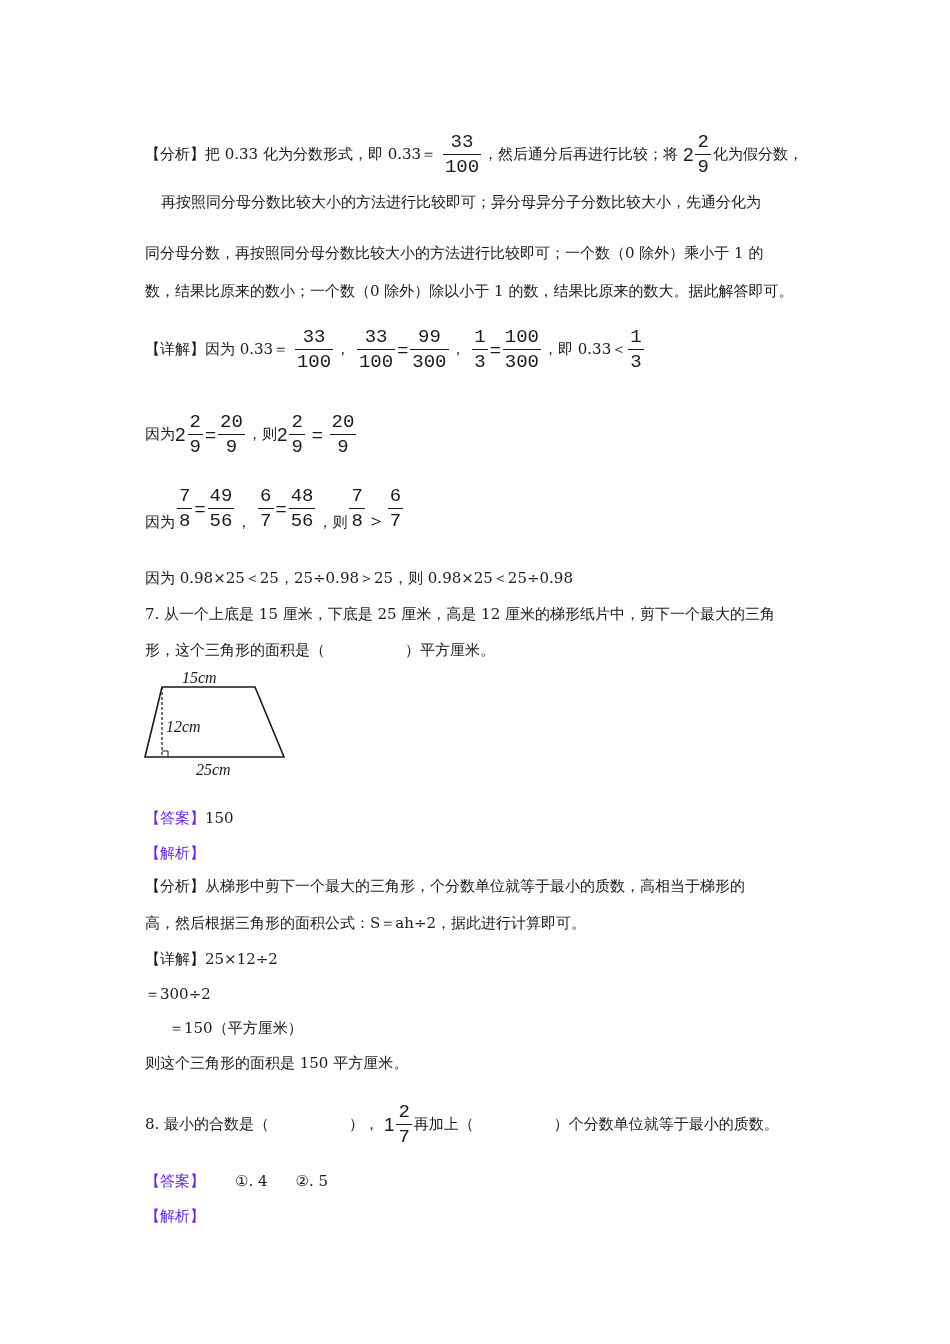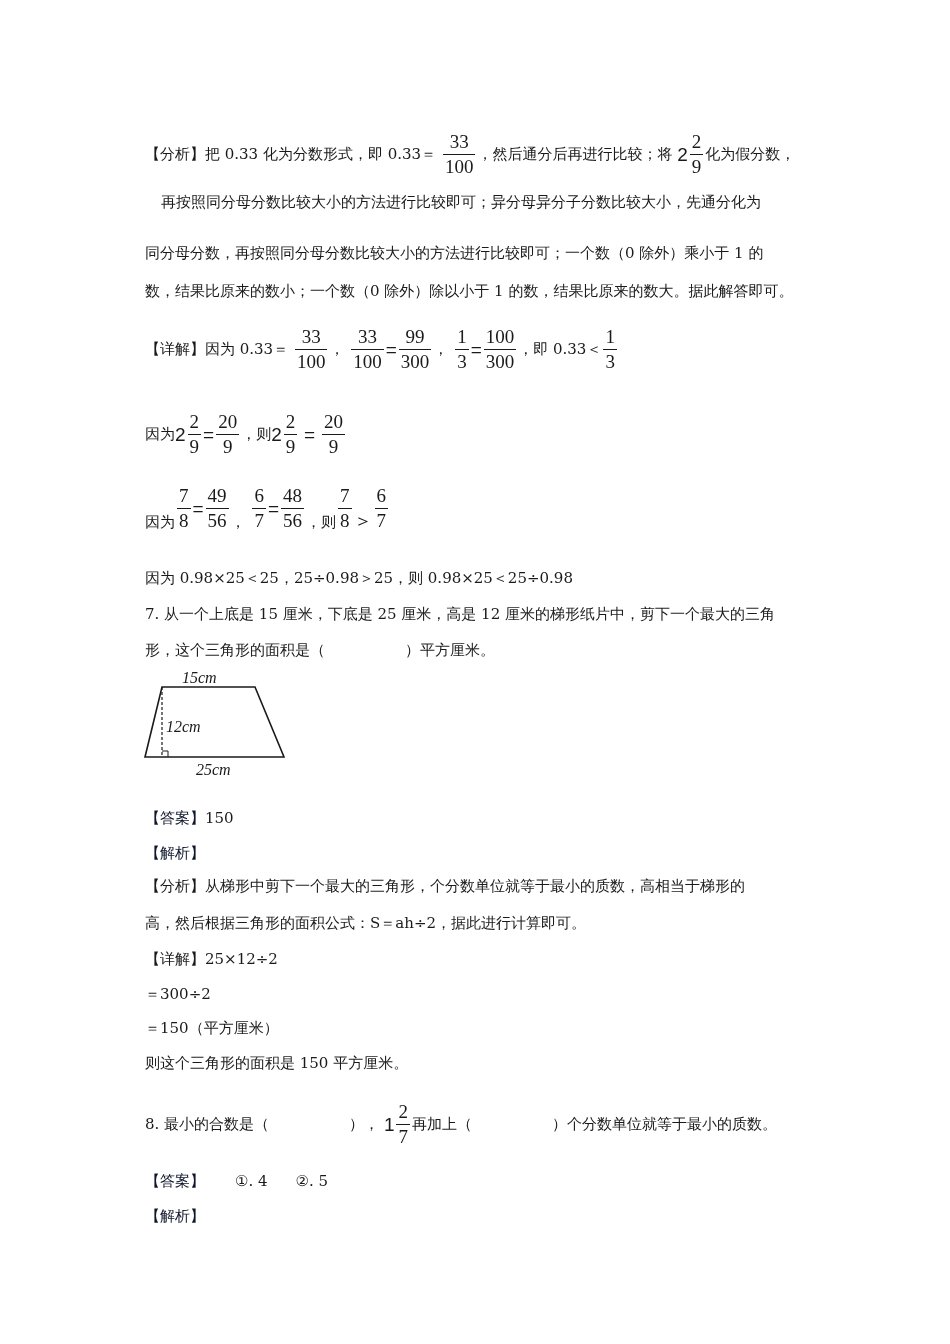--- a/index.html
+++ b/index.html
@@ -2,24 +2,24 @@
 <html><head>
 <meta charset="utf-8">
 <style>
   html, body { margin: 0; padding: 0; background: #ffffff; }
   body {
     width: 950px; height: 1344px; position: relative; overflow: hidden;
     font-family: "DejaVu Serif", "Liberation Serif", serif;
     color: #1a1a1a; font-size: 15px;
   }
   .line { position: absolute; left: 145px; white-space: nowrap; line-height: 20px; }
-  .blue { color: #0f172a; }
+  .blue { color: #6d28d9; }
   .frac {
     display: inline-block; vertical-align: middle; text-align: center;
-    font-family: Liberation Serif, serif; font-size: 19px;
+    font-family: Liberation Mono, monospace; font-size: 19px;
     margin: 0 2px;
   }
   .frac .num { display: block; padding: 0 2px; border-bottom: 1px solid #1a1a1a; line-height: 24px; }
   .frac .den { display: block; padding: 0 2px; line-height: 24px; }
   .mixed-whole { font-family: "Liberation Sans", "DejaVu Sans", sans-serif; font-size: 19px; vertical-align: middle; }
   .sans { font-family: "Liberation Sans", "DejaVu Sans", sans-serif; font-size: 19px; vertical-align: middle; }
   .blank { display: inline-block; width: 80px; }
   .figure { position: absolute; left: 140px; top: 665px; width: 180px; height: 115px; font-style: italic; }
   .figure text { font-family: "Liberation Serif", "DejaVu Serif", serif; font-size: 16px; fill: #1a1a1a; }
 </style>
@@ -74,21 +74,21 @@
 </div>
 <div class="line blue" style="top:843px;">【解析】</div>
 <div class="line" style="top:876px;">
   <span>【分析】</span><span>从梯形中剪下一个最大的三角形，个分数单位就等于最小的质数，高相当于梯形的</span>
 </div>
 <div class="line" style="top:913px;">高，然后根据三角形的面积公式：S＝ah÷2，据此进行计算即可。</div>
 <div class="line" style="top:949px;">
   <span>【详解】</span><span>25×12÷2</span>
 </div>
 <div class="line" style="top:984px;">＝300÷2</div>
-<div class="line" style="top:1018px;">＝150（平方厘米）</div>
+<div class="line" style="top:1018px;margin-left:24px;">＝150（平方厘米）</div>
 <div class="line" style="top:1053px;">则这个三角形的面积是 150 平方厘米。</div>
 
 <div class="line" style="top:1100px;">
   <span>8.  最小的合数是（</span><span class="blank"></span><span>），</span>
   <span class="mixed-whole">1</span><span class="frac"><span class="num">2</span><span class="den">7</span></span><span>再加上（</span><span class="blank"></span><span>）个分数单位就等于最小的质数。</span>
 </div>
 <div class="line" style="top:1171px;">
   <span class="blue">【答案】</span><span style="display:inline-block;width:30px;"></span><span>①. 4</span><span style="display:inline-block;width:28px;"></span><span>②. 5</span>
 </div>
 <div class="line blue" style="top:1206px;">【解析】</div>

